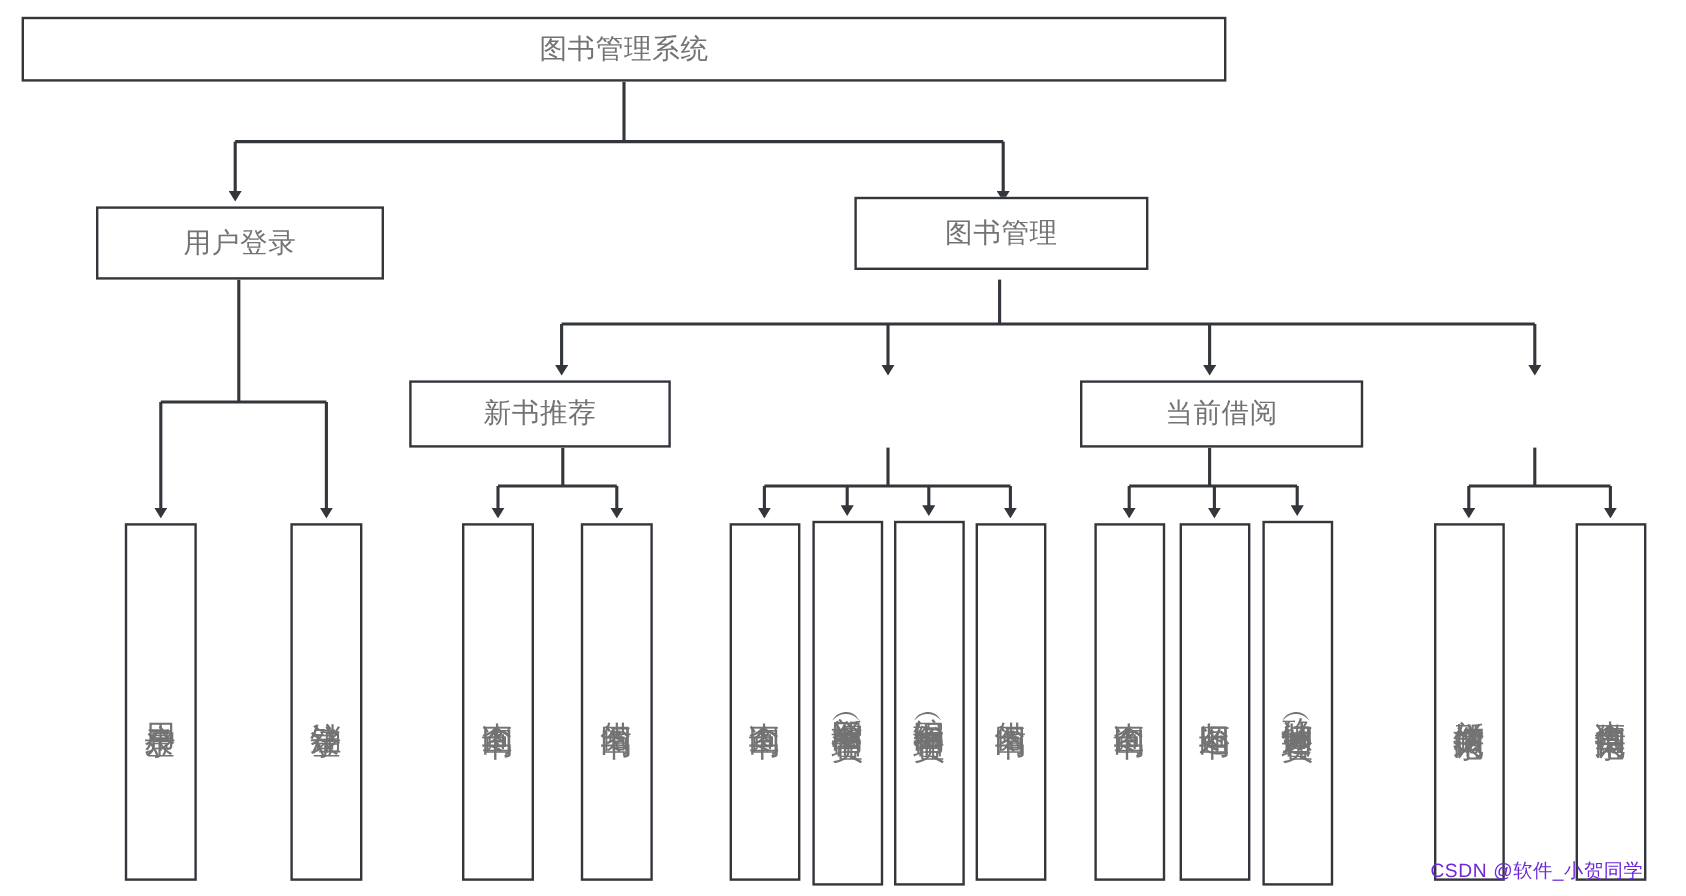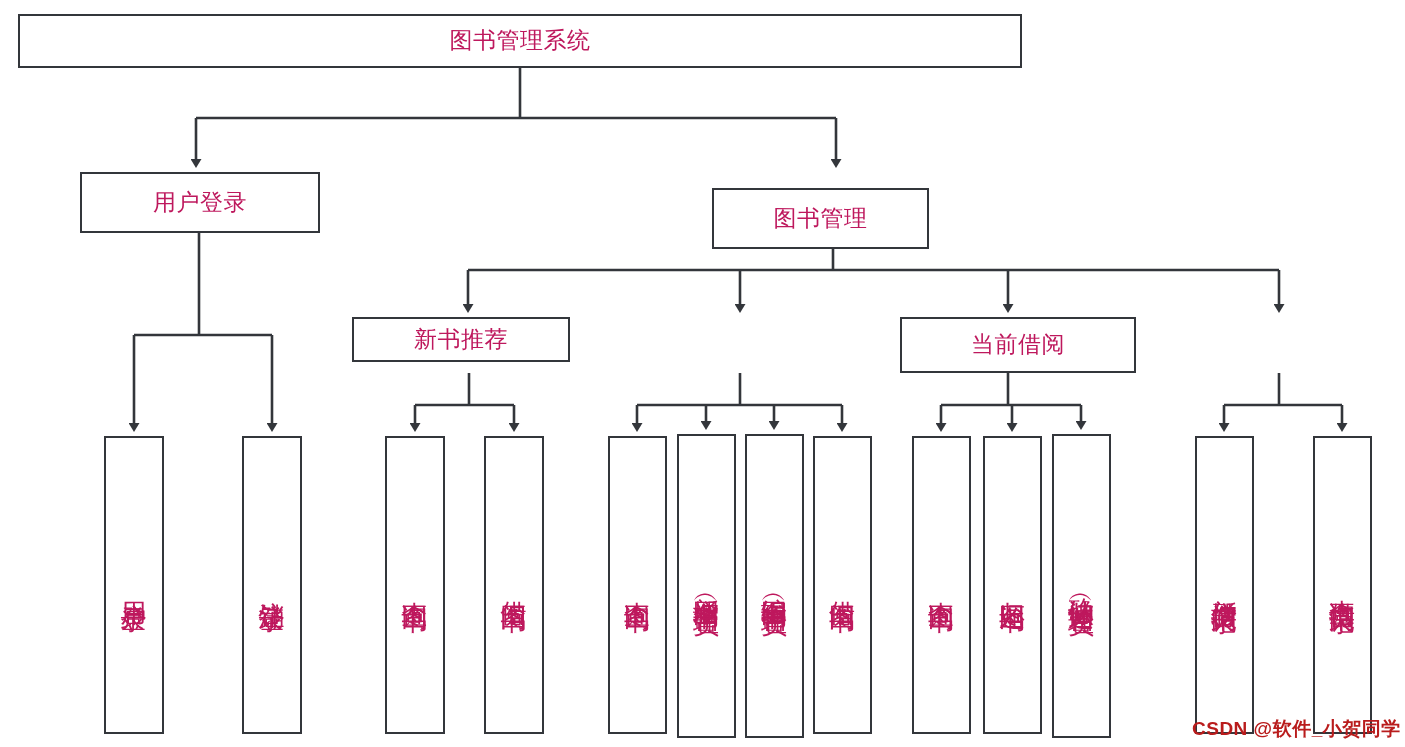--- a/index.html
+++ b/index.html
@@ -26,21 +26,21 @@
     pointer-events: none;
   }
   .node {
     position: absolute;
     box-sizing: border-box;
     border: 2.5px solid #33363b;
     background: #ffffff;
     display: flex;
     align-items: center;
     justify-content: center;
-    color: #be185d;
+    color: #737373;
   }
   .node .label {
     display: block;
     text-align: center;
     line-height: 1.18;
   }
   .node.horiz .label {
     font-size: 23px;
     letter-spacing: 0.5px;
     white-space: nowrap;
@@ -52,25 +52,24 @@
   .node.vert .label {
     writing-mode: vertical-rl;
     text-orientation: upright;
     font-size: 26px;
     letter-spacing: 2px;
     white-space: nowrap;
     line-height: 1;
   }
   .watermark {
     position: absolute;
-    font-size: 19px;
-    color: #b91c1c;
+    font-size: 16px;
+    color: #6d28d9;
     white-space: nowrap;
     letter-spacing: 0.5px;
-    font-weight: bold;
   }
 </style>
 </head>
 <body>
 
 <div id="canvas">
 
   <svg id="edges" viewBox="0 0 1405 747" xmlns="http://www.w3.org/2000/svg">
     <defs>
       <marker id="arrow" markerWidth="9" markerHeight="11" refX="1" refY="5.5" orient="auto" markerUnits="userSpaceOnUse">
@@ -122,25 +121,25 @@
   </svg>
 
   <div class="node horiz" style="left:18px; top:14px; width:1004px; height:54px;">
     <span class="label">图书管理系统</span>
   </div>
 
   <div class="node horiz" style="left:80px; top:172px; width:240px; height:61px;">
     <span class="label">用户登录</span>
   </div>
 
-  <div class="node horiz" style="left:712px; top:188px; width:217px; height:61px;">
+  <div class="node horiz" style="left:712px; top:164px; width:245px; height:61px;">
     <span class="label">图书管理</span>
   </div>
 
-  <div class="node horiz" style="left:352px; top:317px; width:218px; height:45px;">
+  <div class="node horiz" style="left:341px; top:317px; width:218px; height:56px;">
     <span class="label">新书推荐</span>
   </div>
 
 
   <div class="node horiz" style="left:900px; top:317px; width:236px; height:56px;">
     <span class="label">当前借阅</span>
   </div>
 
 
   <div class="node vert" style="left:104px; top:436px; width:60px; height:298px;">

